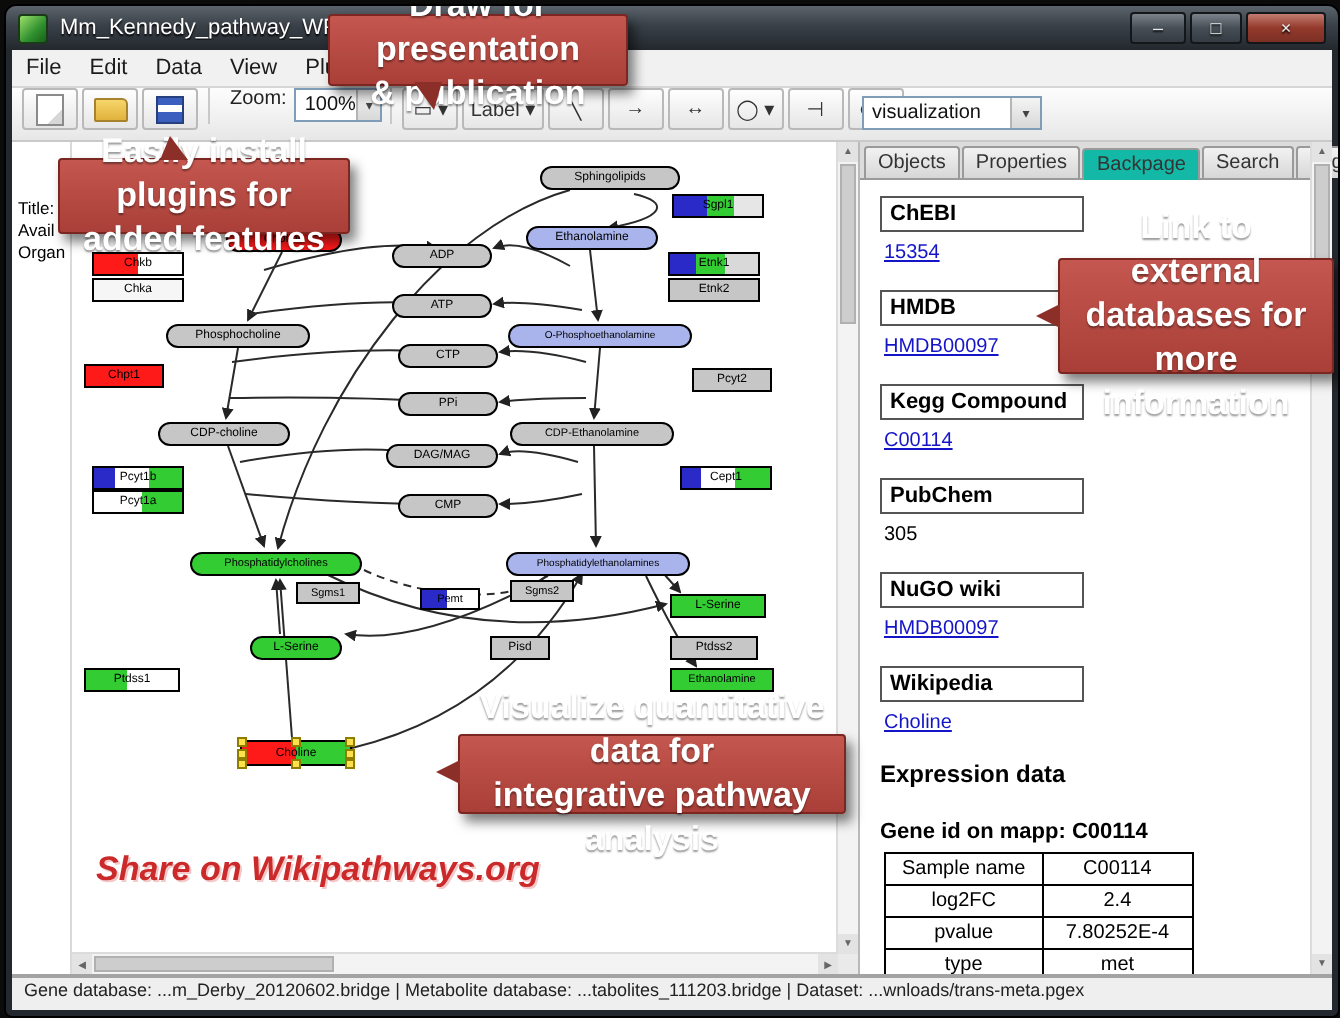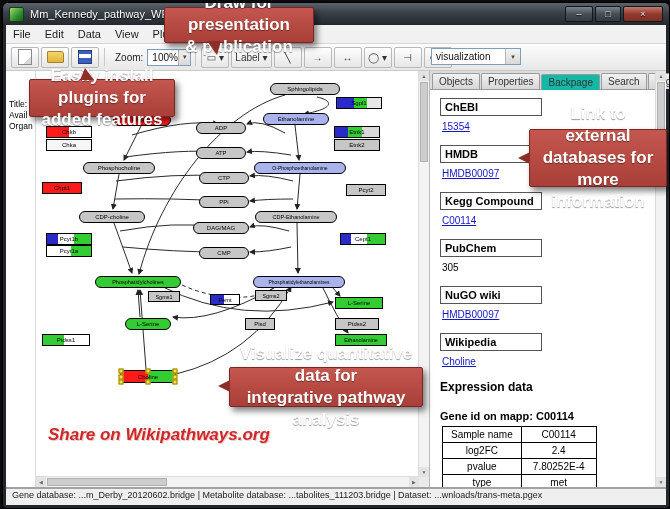--- a/index.html
+++ b/index.html
@@ -19,21 +19,21 @@
         background:linear-gradient(#7b828b,#474e56 50%,#343b42)}
   .wbtn.min{width:26px}.wbtn.max{width:24px}
   .wbtn.close{width:38px;background:linear-gradient(#c37c70,#93392c 50%,#7c2f24)}
   
   #content{position:absolute;left:3px;right:3px;top:22px;bottom:3px;background:#ececec;
            display:flex;flex-direction:column}
   #menu-bar{height:18px;background:#f1f1f1;border-bottom:1px solid #d6d6d6;display:flex;
             align-items:center;font-size:11px;color:#1b1b1b}
   .menu-item{padding:2px 7px}
   #toolbar{height:26px;background:linear-gradient(#fdfdfd,#e7e7e7);border-bottom:1px solid #c9c9c9;
-           display:flex;align-items:center;padding:0 4px;position:relative}
+           display:flex;align-items:flex-start;padding:0 4px;position:relative}
   .sep{width:1px;height:18px;background:#c9c9c9;margin:0 4px}
   .tbtn{height:19px;min-width:20px;padding:0 3px;border:1px solid #b9b9b9;border-radius:2px;margin:0 1px;
         background:linear-gradient(#fefefe,#e6e6e6);font-size:10px;color:#333;display:flex;
         align-items:center;justify-content:center;white-space:nowrap}
   .icon-new{width:12px;height:14px;border:1px solid #8a8a8a;background:linear-gradient(135deg,#fff 72%,#d7d7d7 72%)}
   .icon-open{width:15px;height:10px;border:1px solid #a7822c;border-radius:1px 3px 1px 1px;
              background:linear-gradient(#f7d66b,#e0b23c)}
   .icon-save{width:12px;height:12px;border:1px solid #26407f;
              background:linear-gradient(#3a5fbf 0 28%,#fff 28% 58%,#3a5fbf 58%)}
   .tb-label{font-size:10px;color:#222;margin:0 4px 0 6px}

